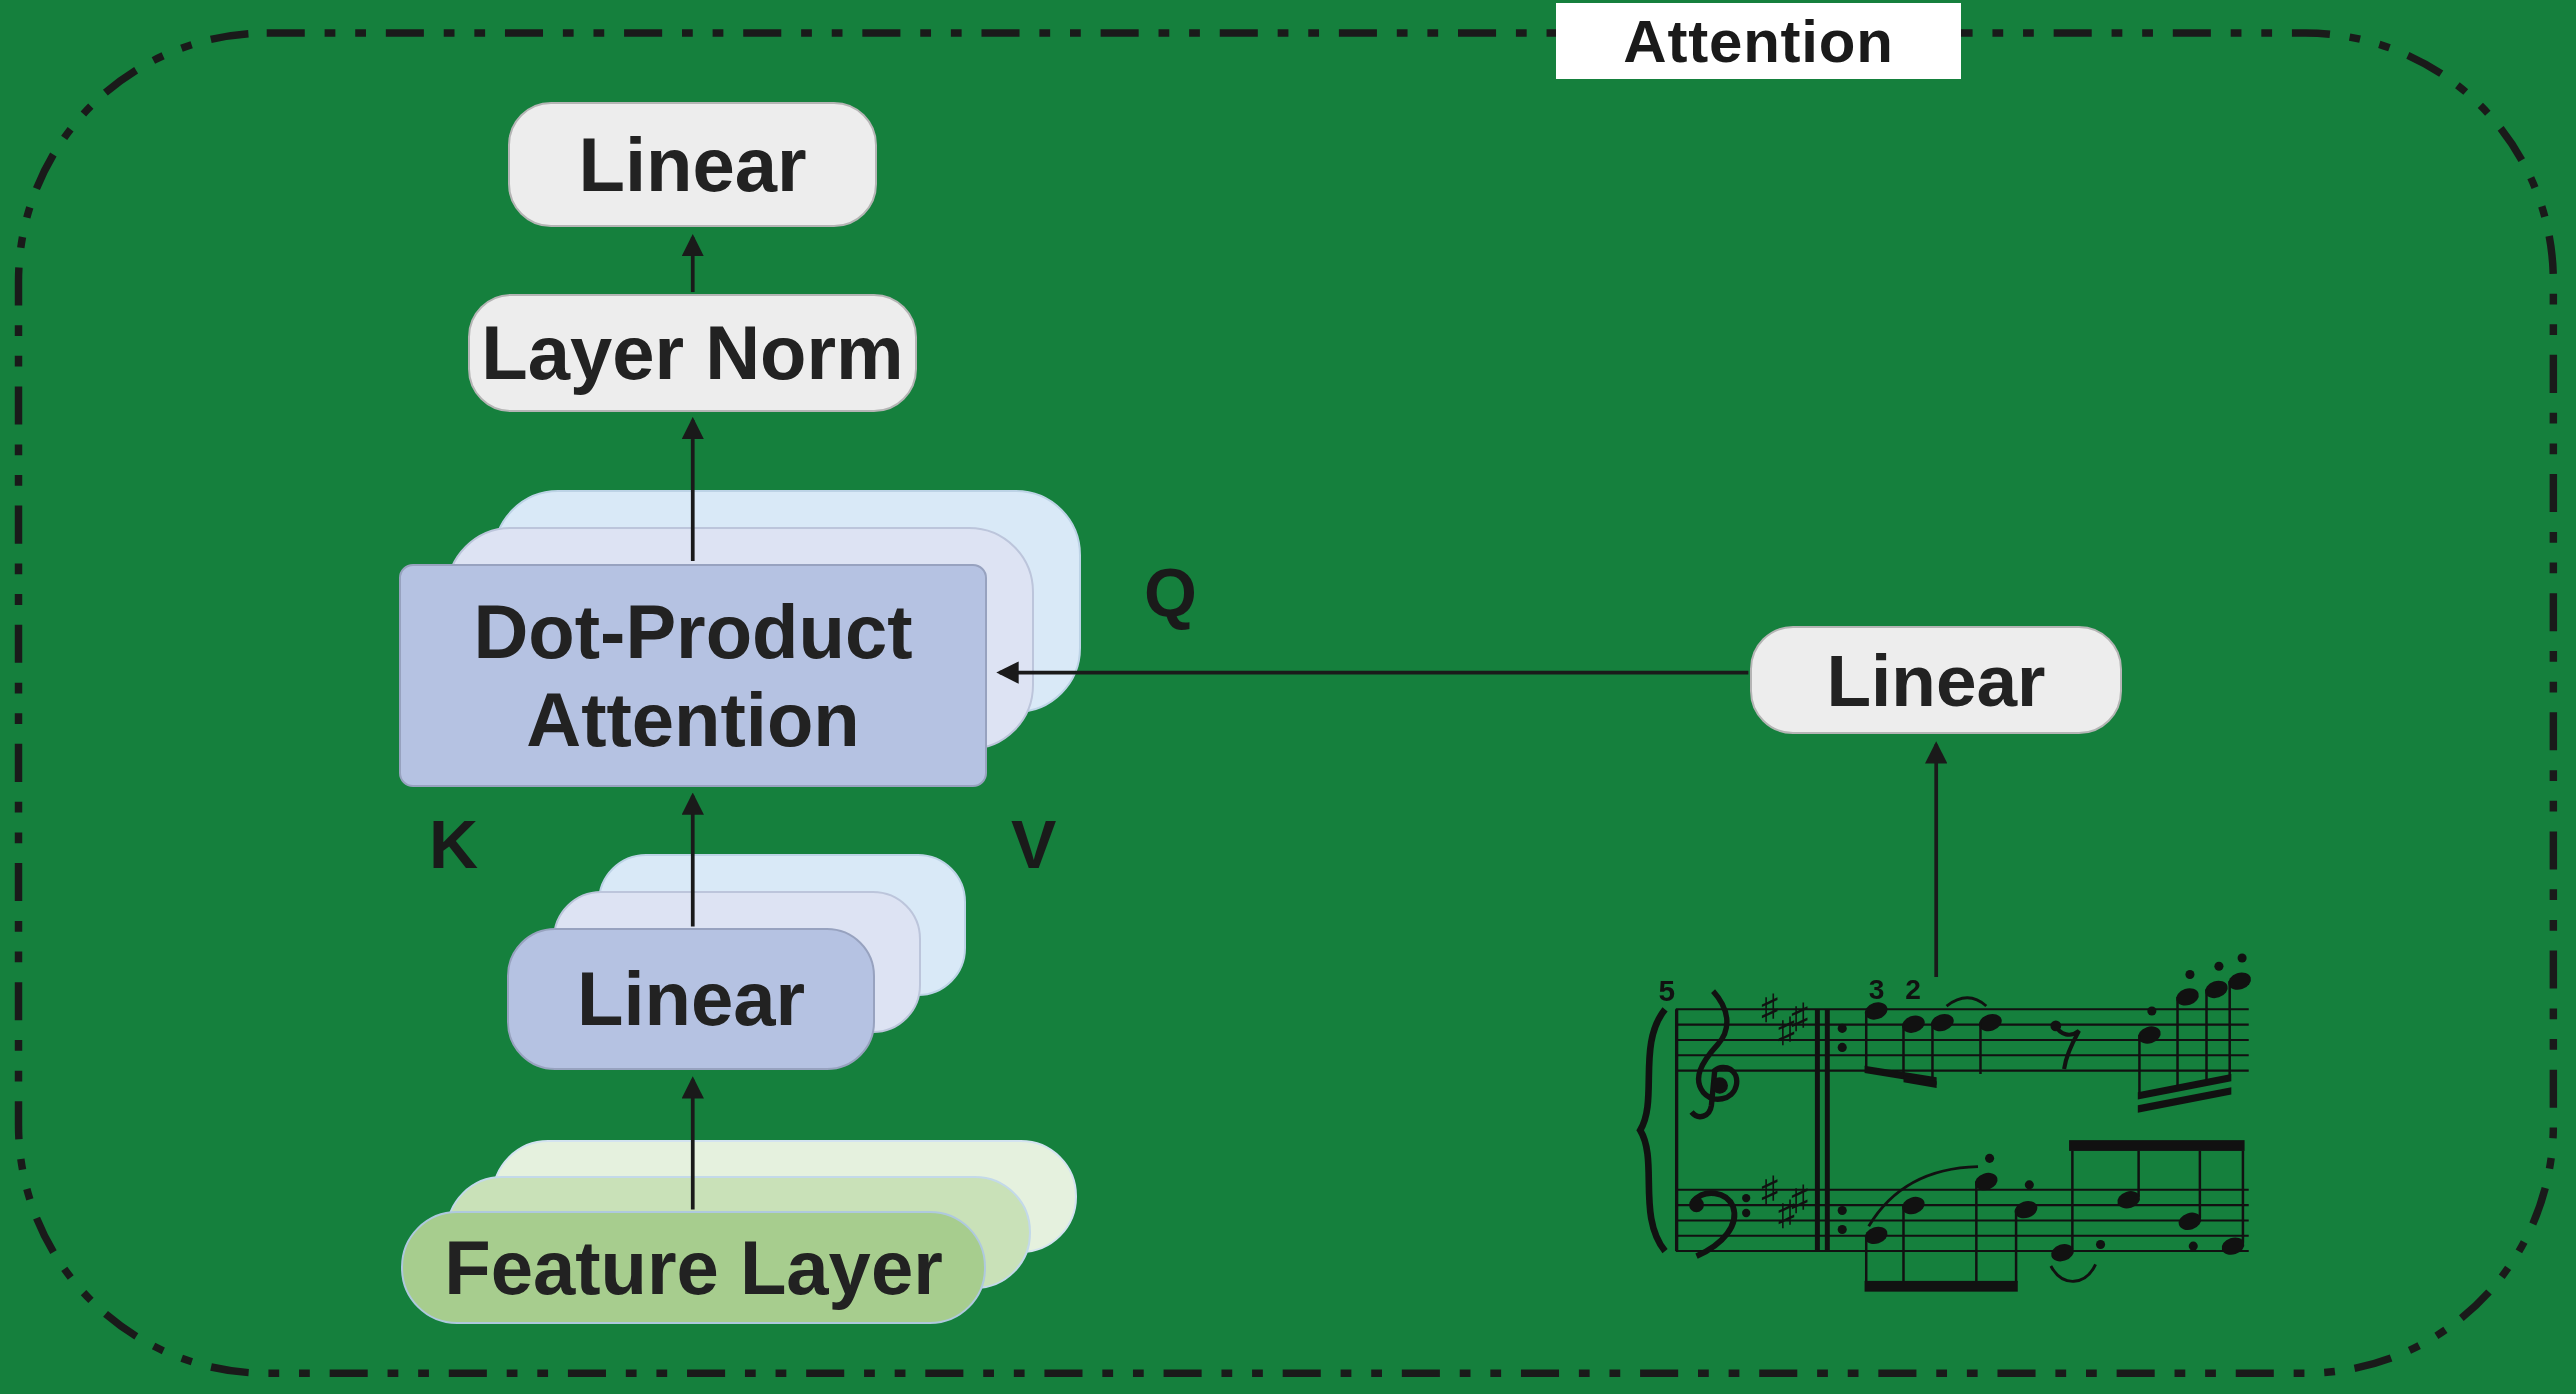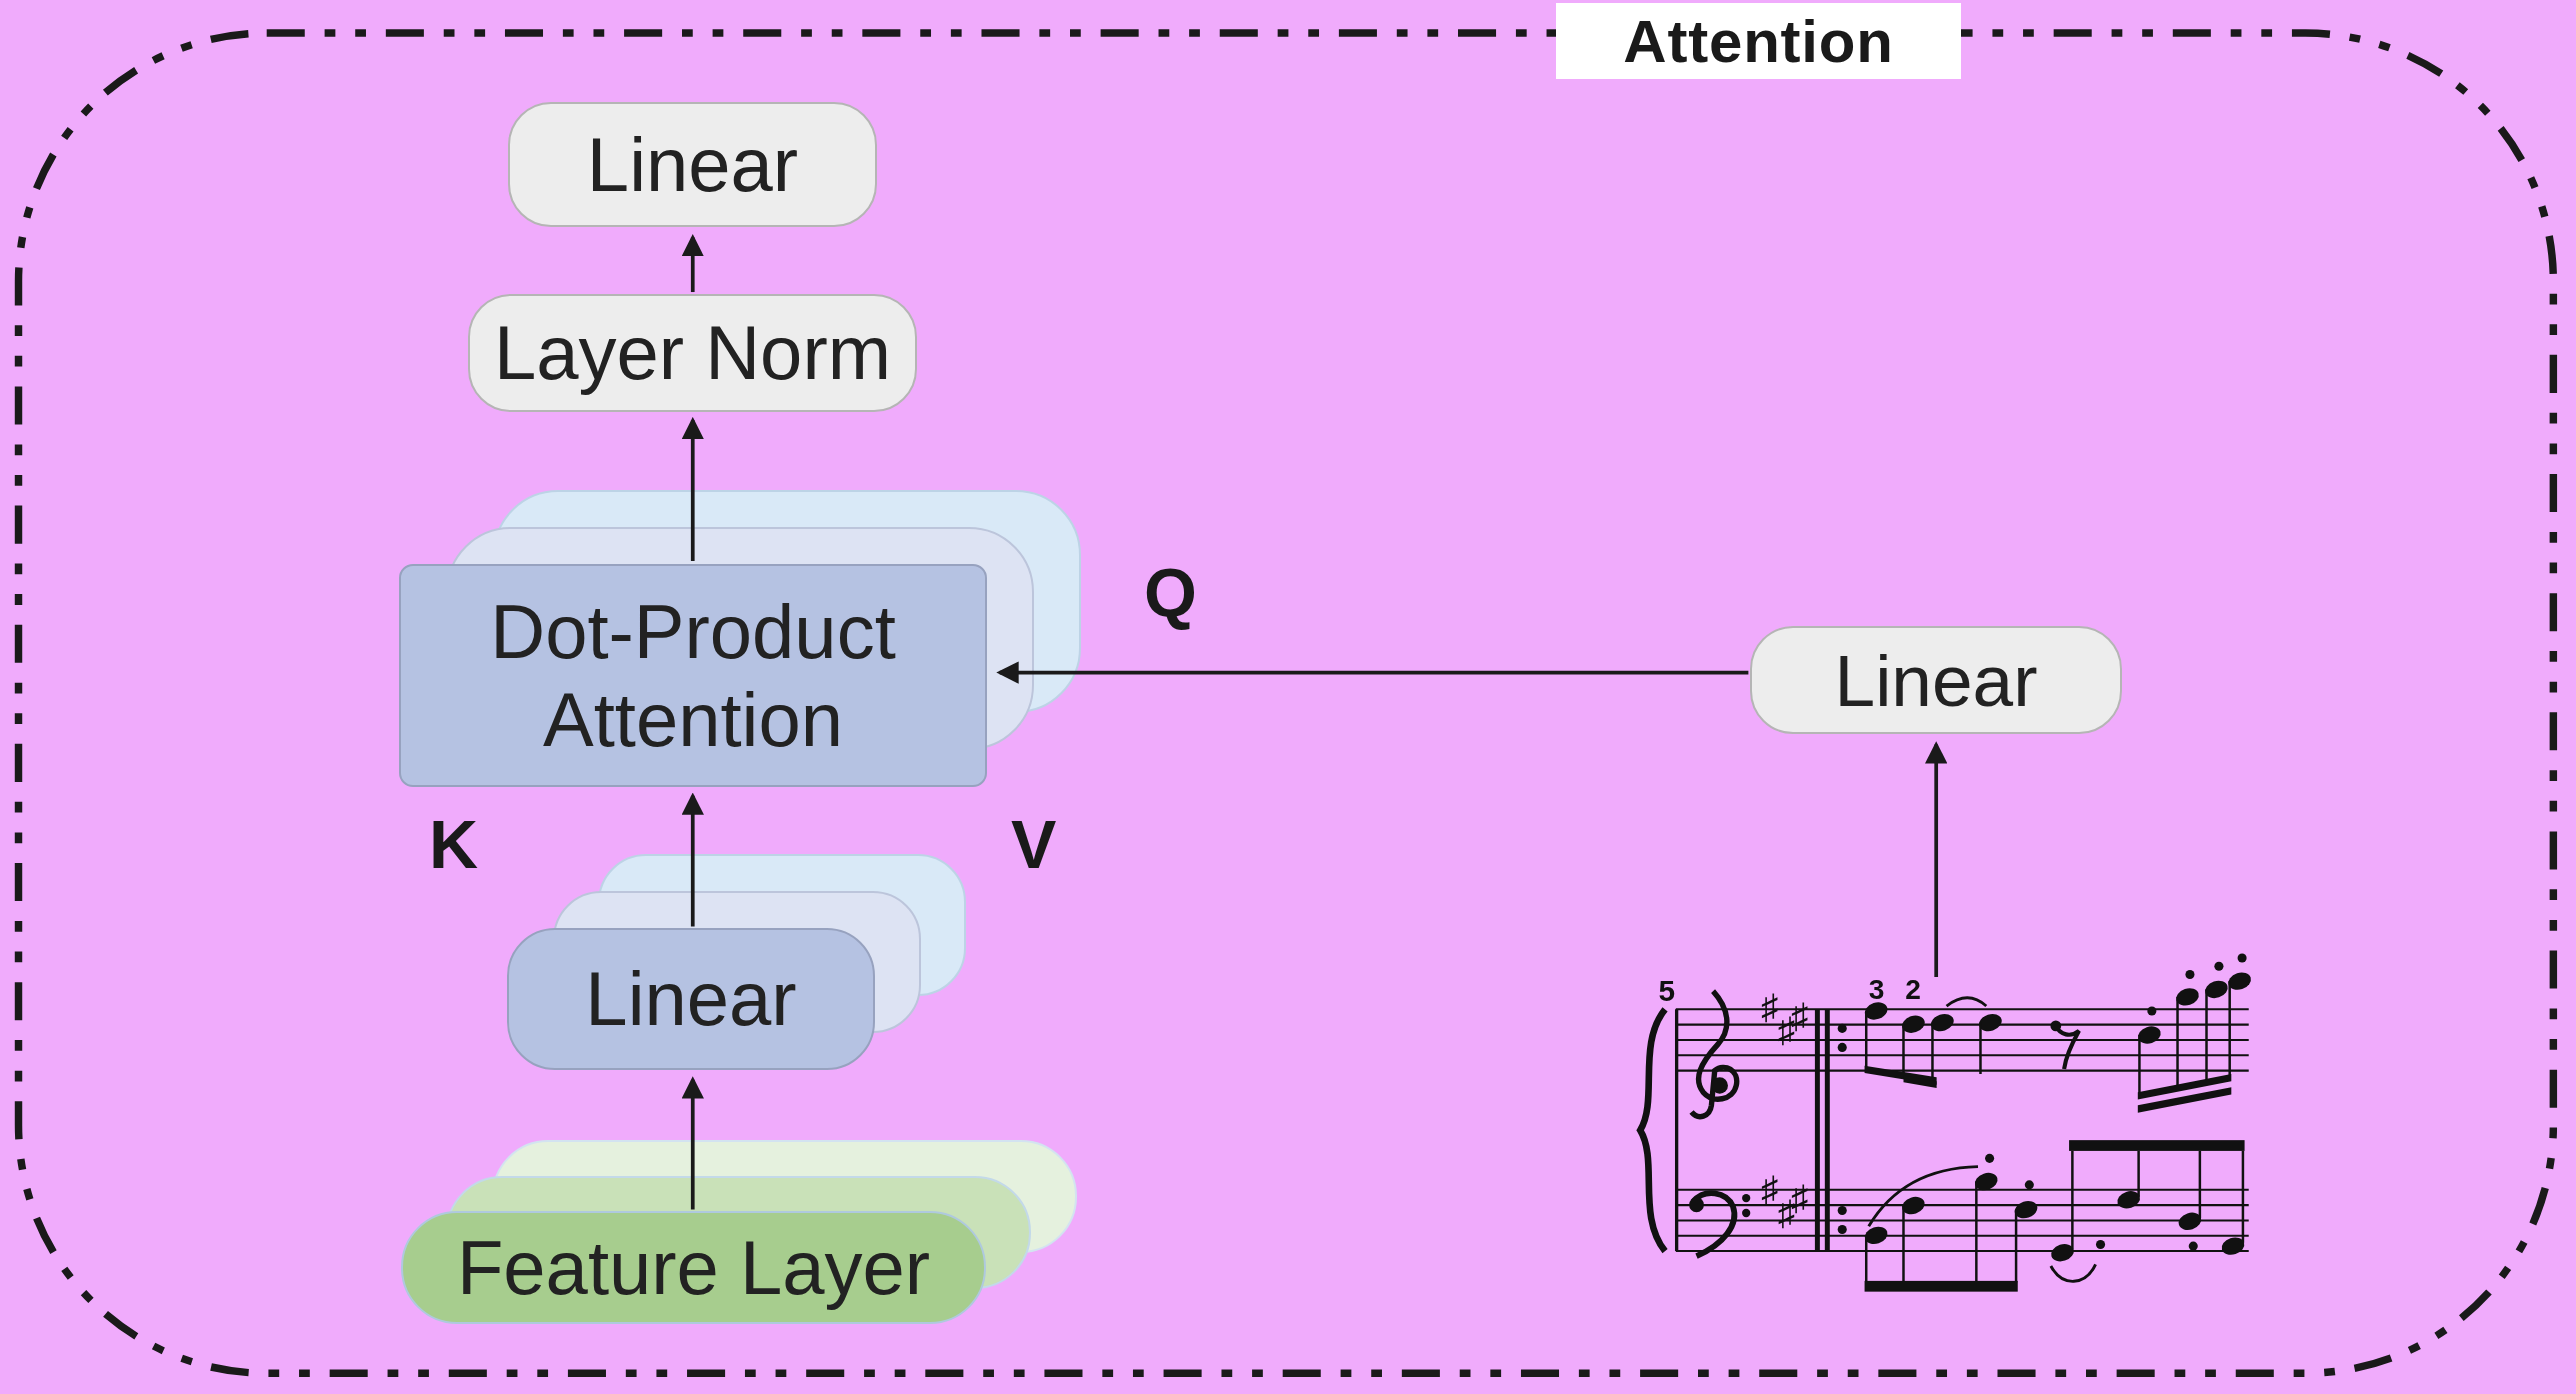--- a/index.html
+++ b/index.html
@@ -1,27 +1,27 @@
 <!DOCTYPE html>
 <html style="--ink: #1a1a1a; --grey-fill: #ededed; --grey-border: #b5b5b5; --blue-front: #b5c2e2; --blue-front-border: #97a2bf; --blue-mid: #dde3f3; --blue-mid-border: #bcc5db; --blue-back: #d9e9f7; --blue-back-border: #bdd3e6; --green-front: #a7cd8e; --green-front-border: #afc9de; --green-mid: #c9e1b8; --green-mid-border: #c3d9e9; --green-back: #e5f1de; --green-back-border: #d3e3f0;font-size:13.2px"><head>
 <meta charset="utf-8">
 <style>
   html,body { margin:0; padding:0; background:#ffffff; }
   .canvas {
-    position:relative; width:2576px; height:1394px; background:#f0abfc;
+    position:relative; width:2576px; height:1394px; background:#15803d;
     font-family:"Liberation Sans", sans-serif; color:var(--ink,#1a1a1a);
     overflow:hidden;
   }
   .abs { position:absolute; }
   svg.overlay { position:absolute; left:0; top:0; width:2576px; height:1394px; pointer-events:none; }
 
   
   .node {
     position:absolute; display:flex; align-items:center; justify-content:center;
-    text-align:center; box-sizing:border-box; color:#222;
+    text-align:center; box-sizing:border-box; color:#222;font-weight:bold;
   }
   .node-grey  { background:var(--grey-fill,#ededed); border:2.5px solid var(--grey-border,#b5b5b5); border-radius:43px; }
   .stack-layer { position:absolute; box-sizing:border-box; }
   .blue-front { background:var(--blue-front,#b5c2e2); border:2.1px solid var(--blue-front-border,#97a2bf); }
   .blue-mid   { background:var(--blue-mid,#dde3f3);  border:2.1px solid var(--blue-mid-border,#bcc5db); }
   .blue-back  { background:var(--blue-back,#d9e9f7); border:2.1px solid var(--blue-back-border,#bdd3e6); }
   .green-front{ background:var(--green-front,#a7cd8e); border:2.1px solid var(--green-front-border,#afc9de); }
   .green-mid  { background:var(--green-mid,#c9e1b8);  border:2.1px solid var(--green-mid-border,#c3d9e9); }
   .green-back { background:var(--green-back,#e5f1de); border:2.1px solid var(--green-back-border,#d3e3f0); }
 

